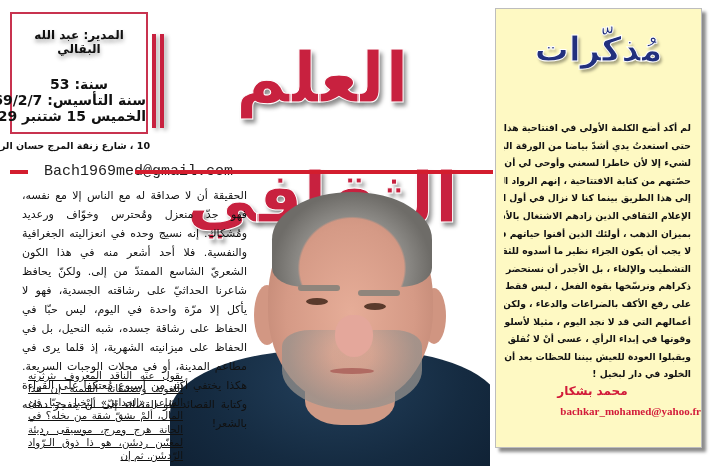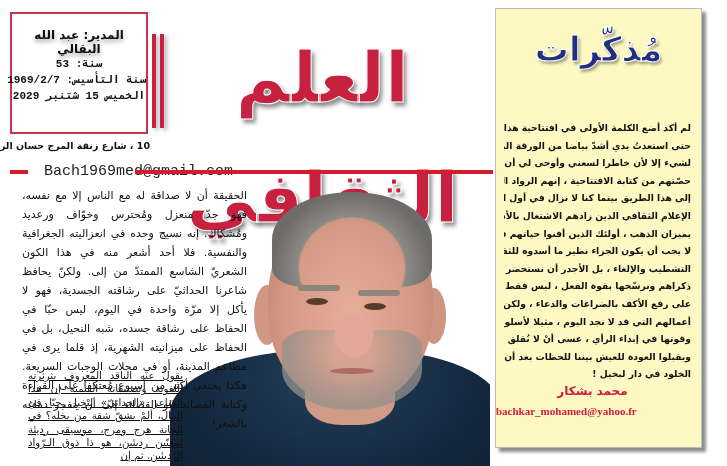--- a/index.html
+++ b/index.html
@@ -8,21 +8,21 @@
 
     
     .info-box {
       position: absolute; left: 10px; top: 12px; width: 138px; height: 122px;
       border: 2px solid #c8334f; background: #fff; direction: rtl; text-align: center;
     }
     .info-box .director {
       font-family: "DejaVu Sans", sans-serif; font-weight: bold; font-size: 12px;
       margin-top: 14px; text-shadow: 0 3px 4px rgba(0,0,0,0.35);
     }
-    .info-box .lines { margin-top: 0; font-size: 11px; font-weight: bold; line-height: 16px; font-family: Liberation Mono, monospace; }
+    .info-box .lines { margin-top: 20px; font-size: 14px; font-weight: bold; line-height: 16px; }
     .info-box .lines div { white-space: nowrap; }
 
     
     .vbar { position: absolute; top: 34px; width: 4px; height: 94px; background: #c8213f; box-shadow: 3px 2px 4px rgba(0,0,0,0.3); }
 
     
     .masthead {
       position: absolute; left: 160px; top: 18px; width: 325px; height: 130px;
       direction: rtl; text-align: center;
       font-family: "DejaVu Sans", sans-serif; font-weight: bold; font-size: 70px; line-height: 120px;
@@ -106,21 +106,21 @@
       position: absolute; left: 8px; right: 10px; top: 110px;
       font-family: "DejaVu Sans", sans-serif; font-weight: bold; font-size: 9.2px; line-height: 17.6px;
       text-align: justify; color: #111;
     }
     .memo .memo-body div { white-space: nowrap; overflow: hidden; text-align: right; }
     .memo .author {
       position: absolute; left: 0; right: 12px; top: 375px; text-align: center;
       font-weight: bold; font-size: 12px; color: #d21b3a;
     }
     .memo .author-email {
-      position: absolute; left: 0; right: 0; top: 396px; text-align: left;
+      position: absolute; left: 0; right: 0; top: 396px; text-align: right;
       font-family: "Liberation Serif", serif; font-weight: bold; font-size: 11px; color: #d21b3a; direction: ltr;
     }
   </style>
 </head>
 <body>
 
 <div class="info-box">
   <div class="director">المدير: عبد الله البقالي</div>
   <div class="lines">
     <div>سنة:  53</div>

